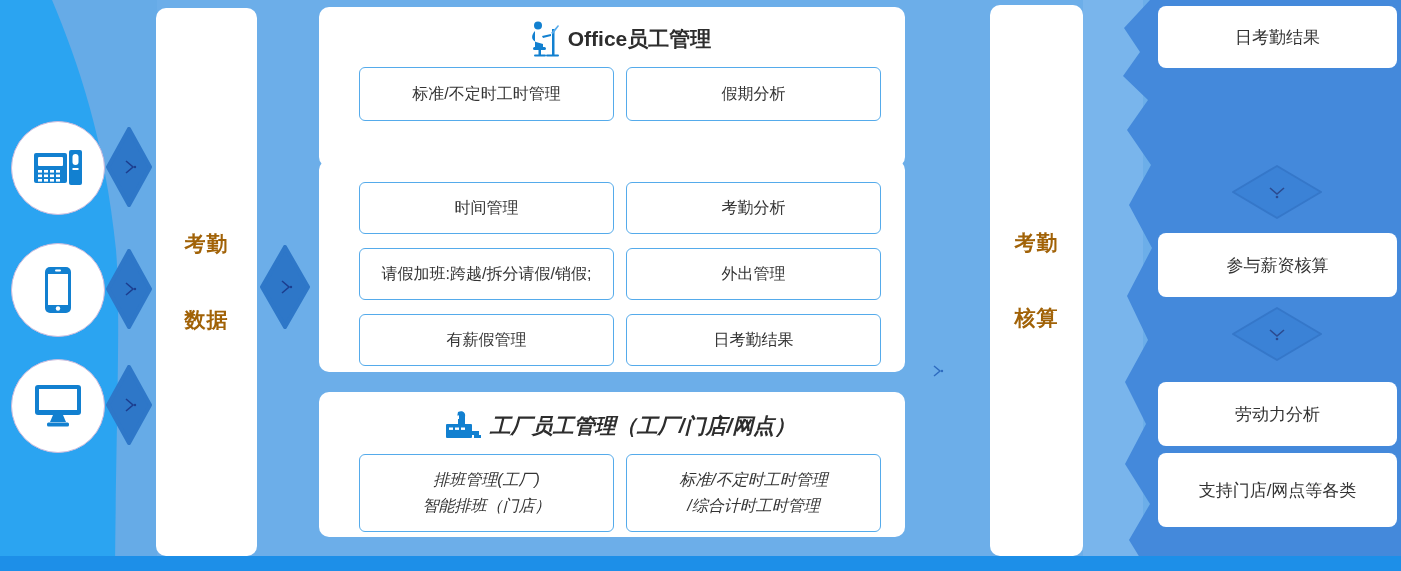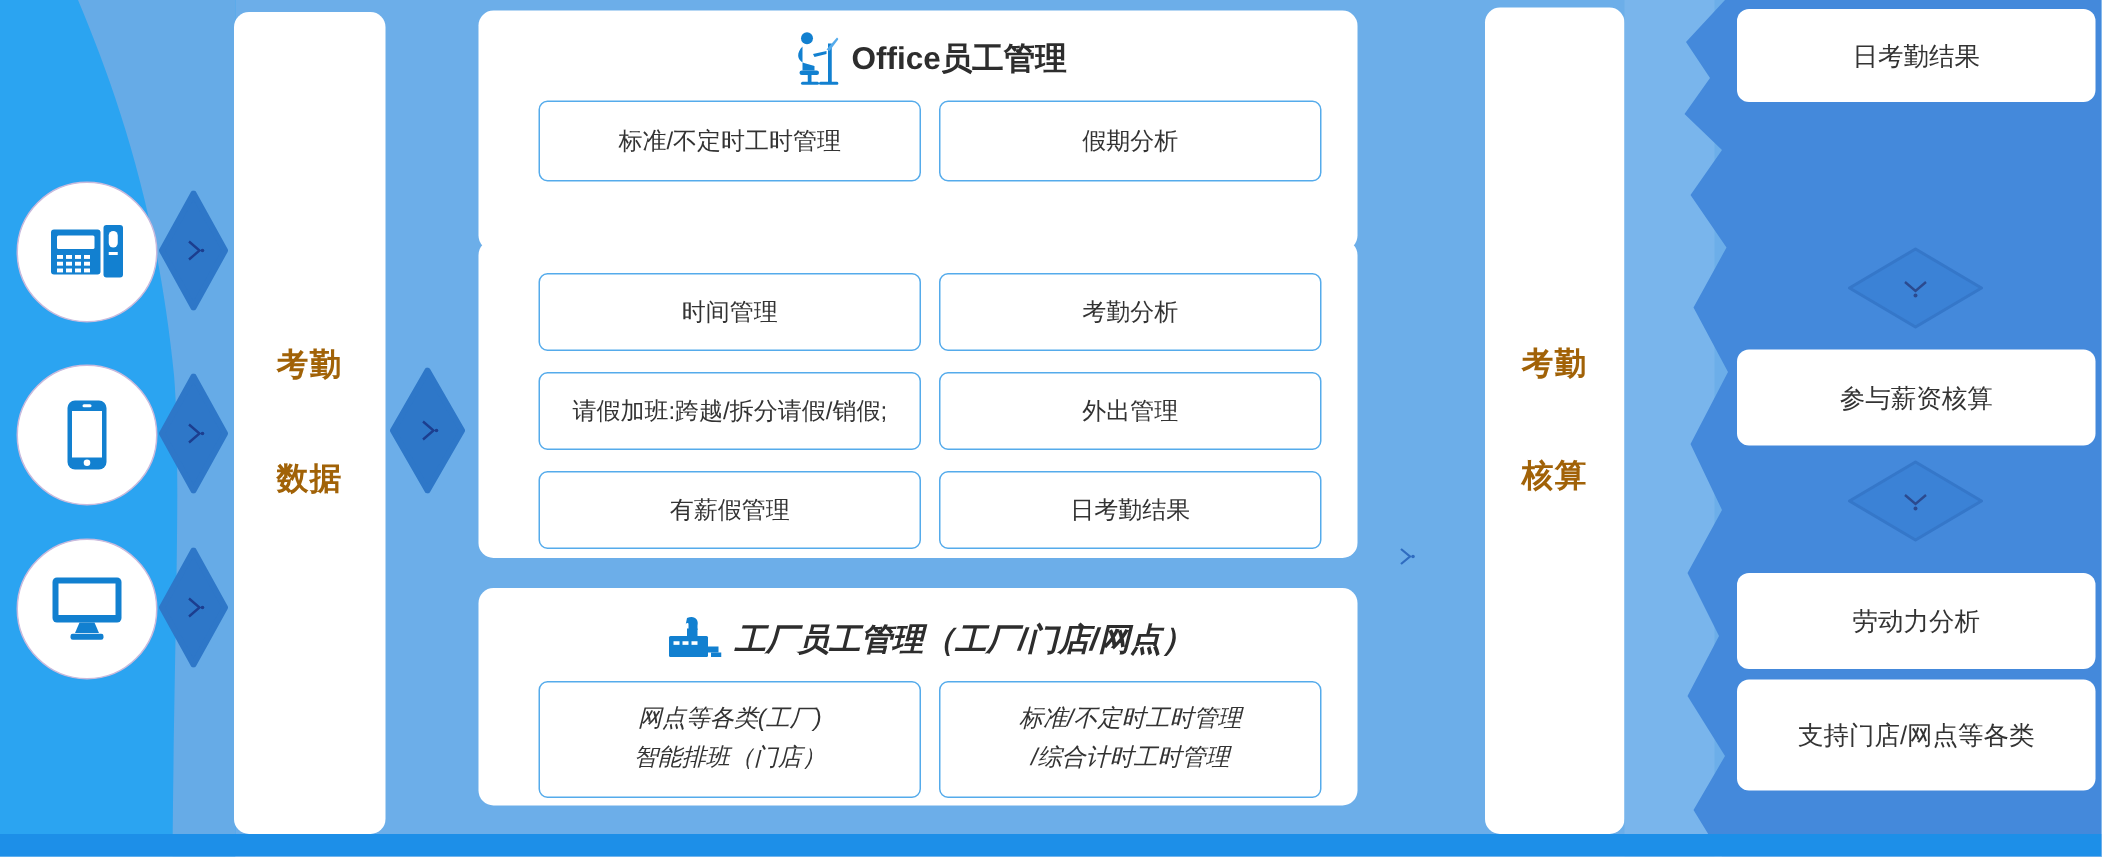--- a/index.html
+++ b/index.html
@@ -191,21 +191,21 @@
               <rect x="16" y="17.5" width="4" height="2.4"></rect>
             </g>
           <rect x="27" y="21" width="7" height="4" fill="#1280D0"></rect>
           <rect x="29" y="25" width="7" height="3" fill="#1280D0"></rect>
         </svg>
       </span>
       <span>工厂员工管理（工厂/门店/网点）</span>
     </div>
     <div class="box-row">
       <div class="fbox h76">
-        <div>网点等各类(工厂)</div>
+        <div>排班管理(工厂)</div>
         <div>智能排班（门店）</div>
       </div>
       <div class="fbox h76">
         <div>标准/不定时工时管理</div>
         <div>/综合计时工时管理</div>
       </div>
     </div>
   </div>
 
   <svg class="abs" style="left:931px;top:363px;" width="14" height="16" viewBox="0 0 14 16">

